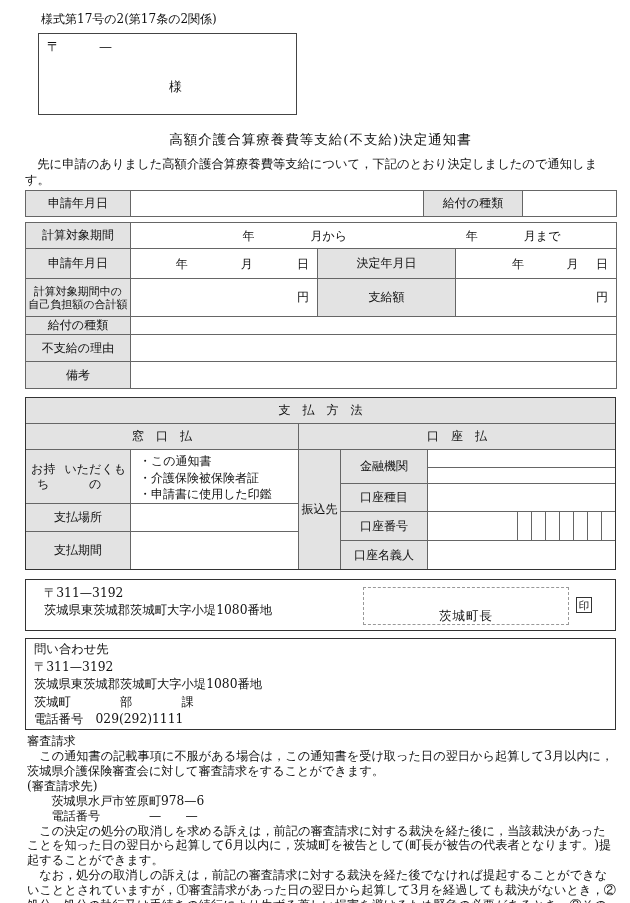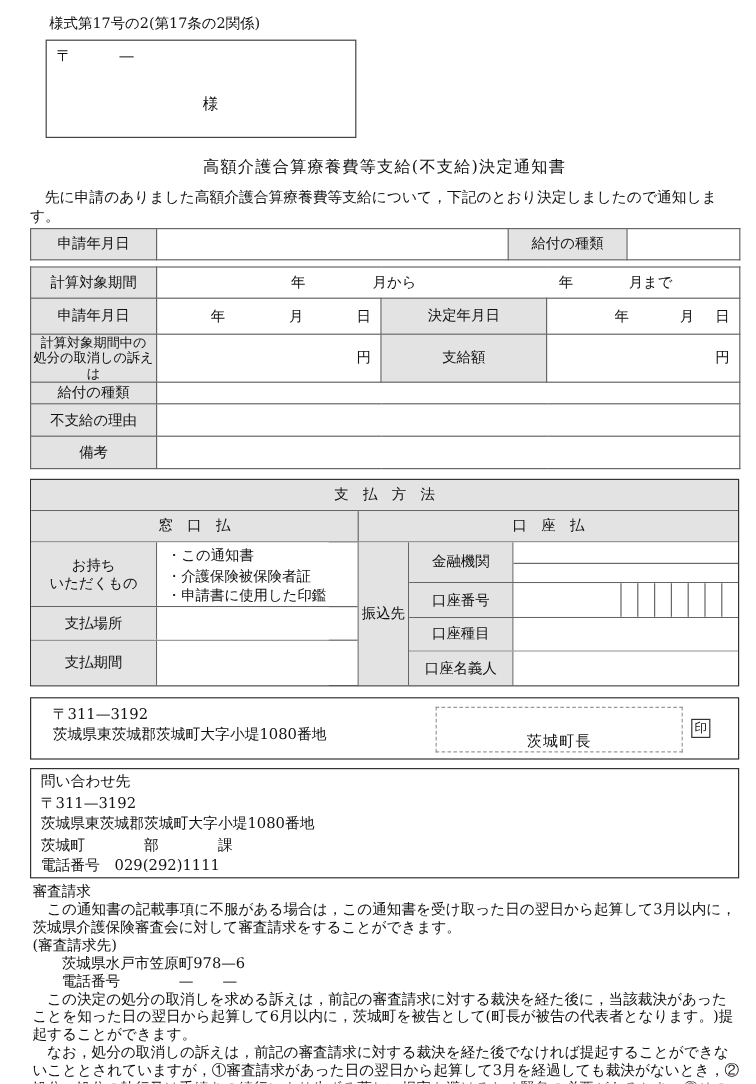--- a/index.html
+++ b/index.html
@@ -53,21 +53,21 @@
     background: #e3e3e3; display: flex; align-items: center; justify-content: center;
   }
   .t3-sub-left { width: 272px; }
   .t3-sub-right { width: 317px; border-left: 1px solid #666; }
   .t3-body { display: flex; height: 119px; }
   .t3-left { width: 272px; display: flex; flex-direction: column; }
   .t3-row { display: flex; border-bottom: 1px solid #666; }
   .t3-row:last-child { border-bottom: none; }
   .t3-left-label {
     width: 105px; background: #e3e3e3; border-right: 1px solid #666;
-    display: flex; flex-direction: column; align-items: center; justify-content: center;
+    display: flex; flex-direction: row; align-items: center; justify-content: center;
     text-align: center; line-height: 15px;
   }
   .t3-left-content { width: 143px; background: #fff; padding: 3px 0 0 8px; line-height: 16.5px; }
   .t3-right { width: 317px; border-left: 1px solid #666; display: flex; }
   .t3-transfer {
     width: 43px; background: #e3e3e3; border-right: 1px solid #666;
     display: flex; align-items: center; justify-content: center;
   }
   .t3-right-rows { width: 274px; display: flex; flex-direction: column; }
   .t3-r-label {
@@ -174,21 +174,21 @@
         <div class="relcell">
           <span class="u" style="left:35%">年</span>
           <span class="u" style="left:69%">月</span>
           <span class="u-right">日</span>
         </div>
       </td>
     </tr>
     <tr style="height:38px">
       <td class="lbl two-line">
         <div>計算対象期間中の</div>
-        <div>処分の取消しの訴えは</div>
+        <div>自己負担額の合計額</div>
       </td>
       <td class="val yen-cell">円</td>
       <td class="lbl">支給額</td>
       <td class="val yen-cell">円</td>
     </tr>
     <tr style="height:14px">
       <td class="lbl">給付の種類</td>
       <td class="val" colspan="3"></td>
     </tr>
     <tr style="height:27px">
@@ -232,37 +232,37 @@
       </div>
       <div class="t3-right">
         <div class="t3-transfer">振込先</div>
         <div class="t3-right-rows">
           <div class="t3-row" style="height:34px">
             <div class="t3-r-label">金融機関</div>
             <div class="t3-r-content">
               <div class="bank-split"></div>
             </div>
           </div>
+          <div class="t3-row" style="height:28px">
+            <div class="t3-r-label">口座種目</div>
+            <div class="t3-r-content"></div>
+          </div>
           <div class="t3-row" style="height:29px">
             <div class="t3-r-label">口座番号</div>
             <div class="t3-r-content">
               <div class="digit-cells">
                   <div class="digit-cell"></div>
                   <div class="digit-cell"></div>
                   <div class="digit-cell"></div>
                   <div class="digit-cell"></div>
                   <div class="digit-cell"></div>
                   <div class="digit-cell"></div>
                   <div class="digit-cell"></div>
                 </div>
             </div>
-          </div>
-          <div class="t3-row" style="height:28px">
-            <div class="t3-r-label">口座種目</div>
-            <div class="t3-r-content"></div>
           </div>
           <div class="t3-row" style="height:28px">
             <div class="t3-r-label">口座名義人</div>
             <div class="t3-r-content"></div>
           </div>
         </div>
       </div>
     </div>
   </div>
 

